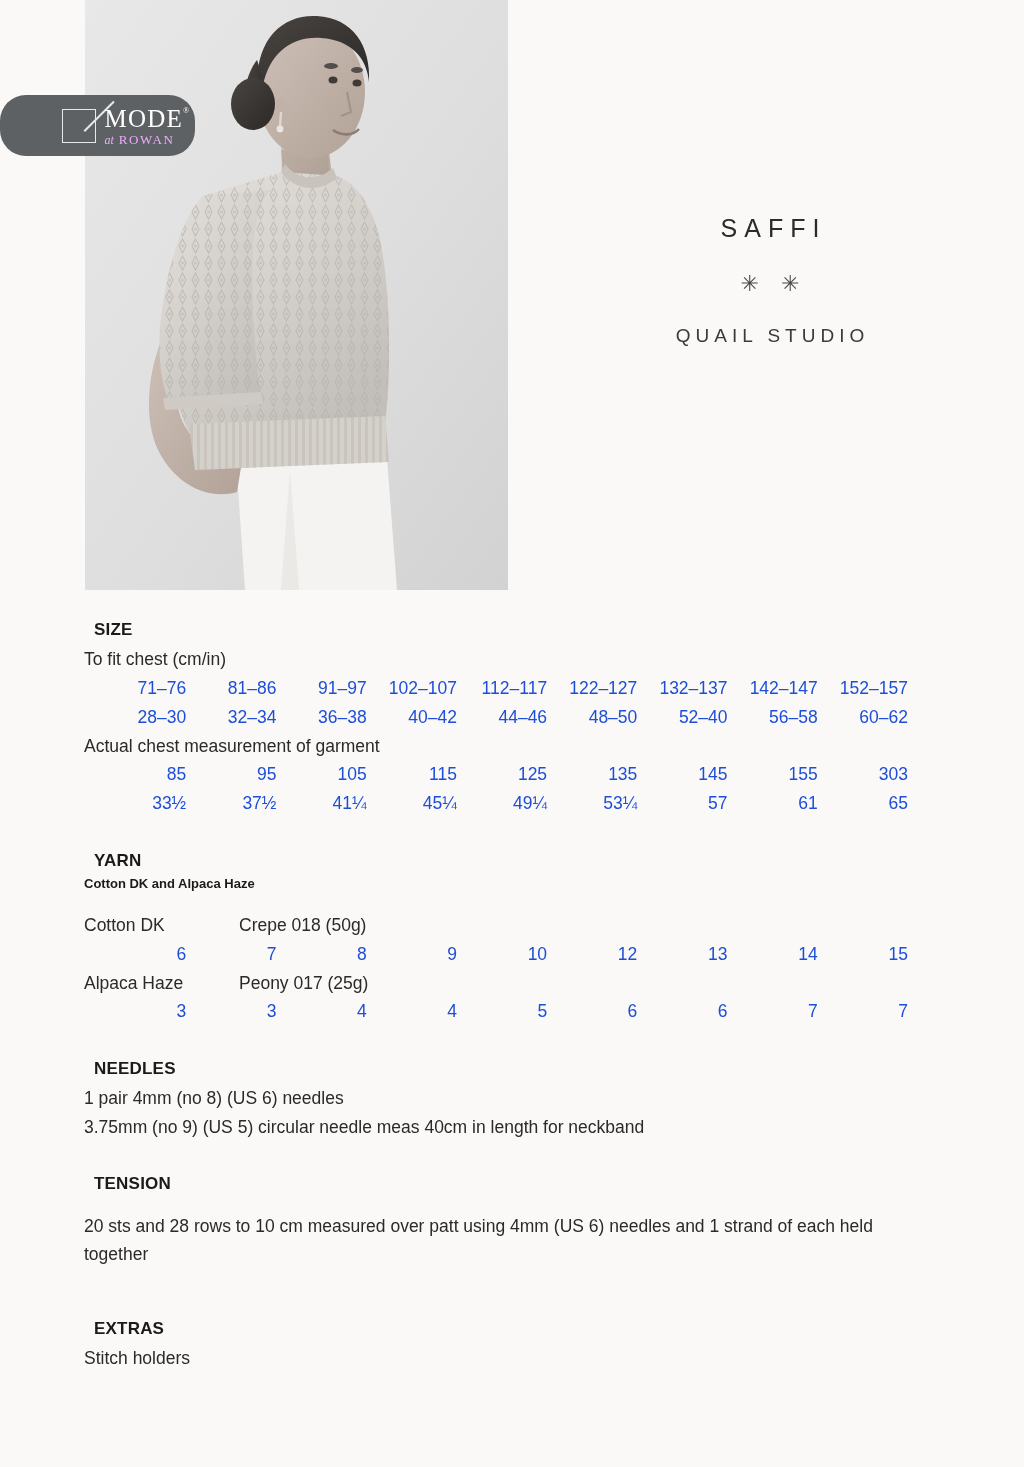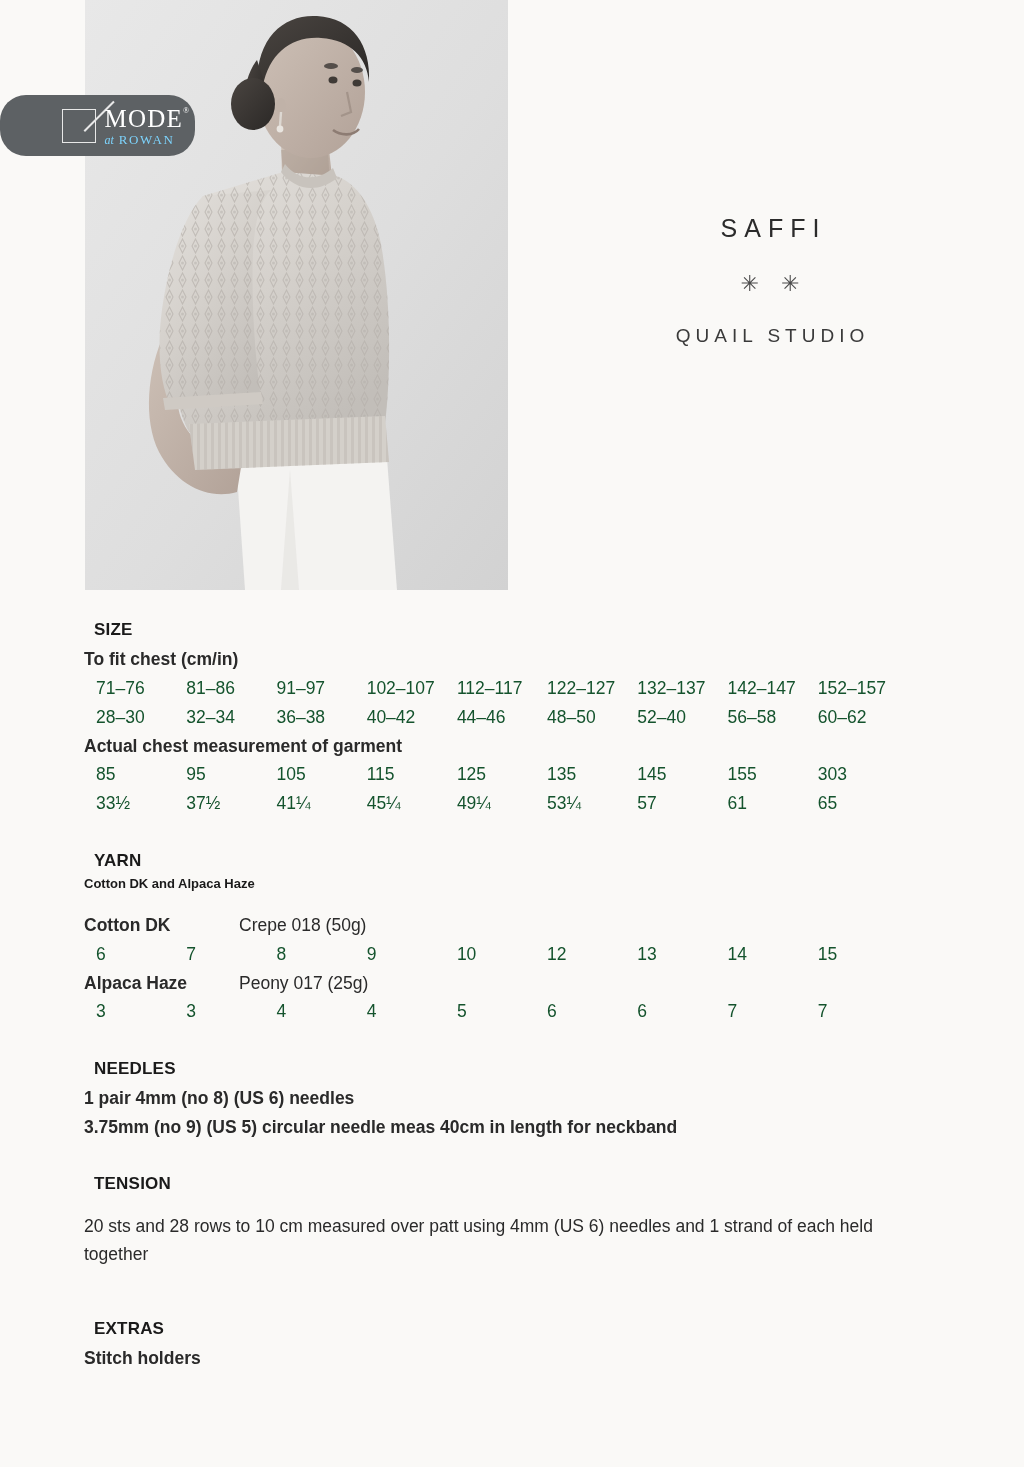--- a/index.html
+++ b/index.html
@@ -72,21 +72,21 @@
     display: inline-block;
   }
   .logo-mode .tm {
     position: absolute;
     top: 1px; right: -6px;
     font-size: 8px;
     letter-spacing: 0;
   }
   .logo-rowan {
     font-family: "Liberation Serif", serif;
-    color: #7dd3fc;
+    color: #f0abfc;
     font-size: 13px;
     letter-spacing: 1.6px;
     margin-top: 2px;
   }
   .logo-rowan .at {
     font-style: italic;
     letter-spacing: 0;
     font-size: 12px;
   }
 
@@ -140,47 +140,47 @@
     font-size: 13px;
     font-weight: bold;
     margin: 0 0 20px 0;
     color: #1a1a1a;
   }
   .line {
     font-size: 17.5px;
     line-height: 28.5px;
     margin: 0;
     color: #2a2a2a;
-    font-weight: 700;
+    font-weight: 400;
   }
   .spacer-md { height: 33px; }
 
   
   .grid {
     display: grid;
     grid-template-columns: repeat(9, 1fr);
     width: 812px;
     margin-left: 12px;
   }
   .grid .cell {
-    text-align: left;
+    text-align: right;
     font-size: 17.5px;
     line-height: 29px;
-    color: #14532d;
+    color: #1d4ed8;
     font-weight: 300;
     white-space: nowrap;
   }
   .yarn-label-row {
     display: flex;
     font-size: 17.5px;
     line-height: 28.5px;
     color: #2a2a2a;
     font-weight: 300;
   }
-  .yarn-label-row .name { width: 155px; flex: none; font-weight: bold; }
+  .yarn-label-row .name { width: 155px; flex: none; }
   .tension-text {
     font-size: 17.5px;
     line-height: 28.5px;
     color: #2a2a2a;
     font-weight: 300;
     width: 800px;
   }
 </style>
 </head>
 <body>

